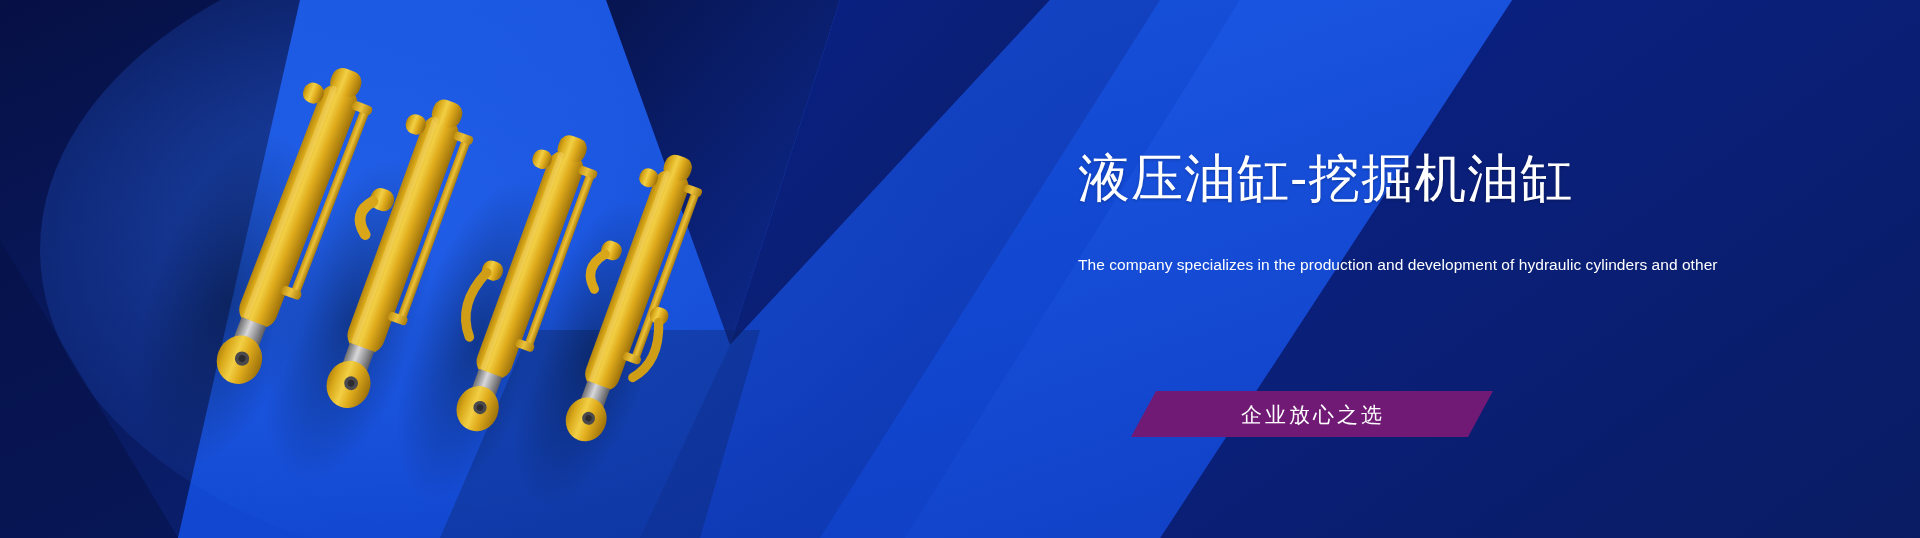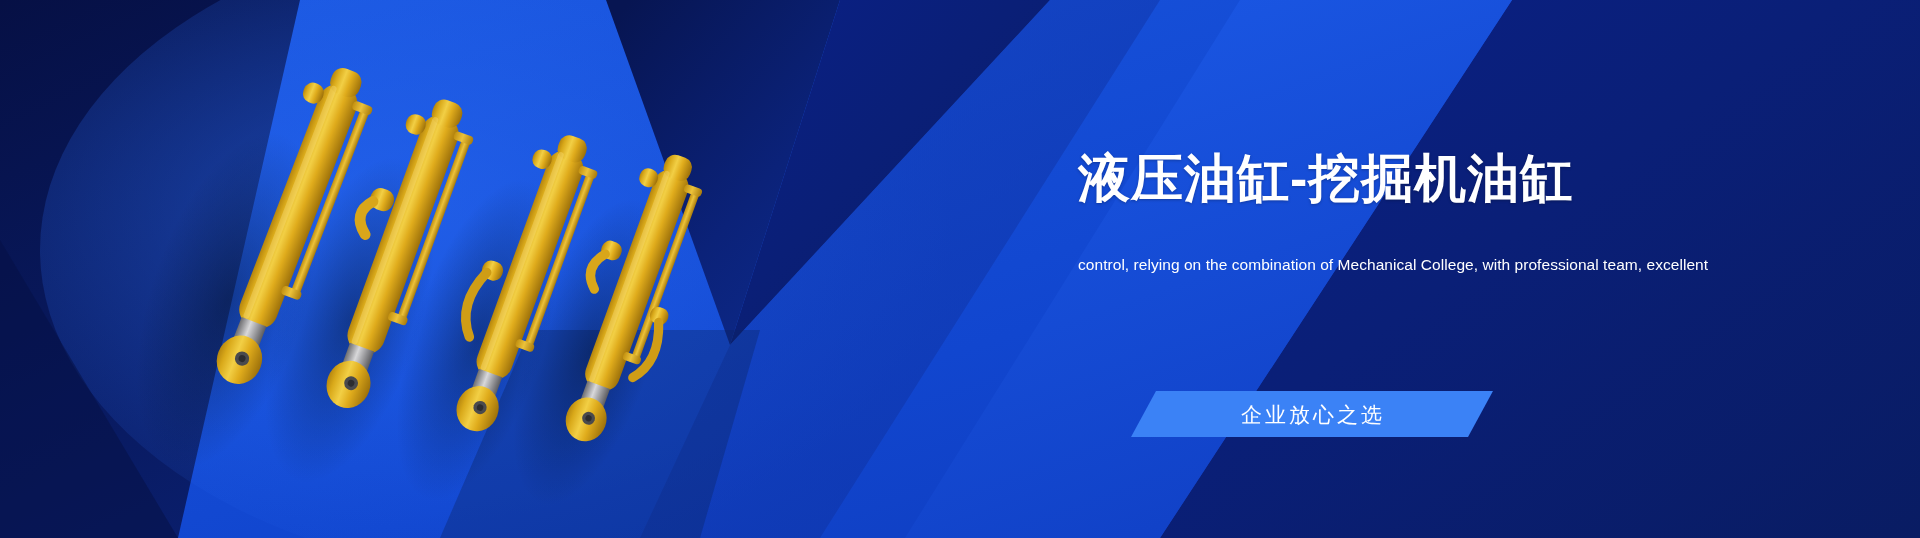--- a/index.html
+++ b/index.html
@@ -38,21 +38,21 @@
     height:538px;
   }
 
   .title-text {
     position:absolute;
     top:147px;
     left:0;
     font-size:52px;
     line-height:62px;
     letter-spacing:1px;
-    font-weight:700;
+    font-weight:400;
     white-space:nowrap;
     text-shadow:0 1px 3px rgba(0,0,0,.25);
   }
 
   .body-text {
     position:absolute;
     top:253px;
     left:0;
     width:624px;
     font-size:15.5px;
@@ -62,21 +62,21 @@
   }
   .body-line { display:block; white-space:nowrap; }
 
   
   .cta {
     position:absolute;
     left:53px;
     top:391px;
     width:362px;
     height:46px;
-    background:#3b82f6;
+    background:#701a75;
     clip-path:polygon(25px 0, 362px 0, 337px 46px, 0 46px);
     display:flex;
     align-items:center;
     justify-content:center;
     cursor:pointer;
   }
   .cta-label {
     color:#ffffff;
     font-size:21px;
     letter-spacing:3px;
@@ -224,21 +224,21 @@
       <rect x="26" y="10" width="20" height="18" rx="8" fill="url(#cyl)"></rect>
       <path d="M 38 26 q 16 40 -6 66" stroke="#cf9d16" stroke-width="10" fill="none" stroke-linecap="round"></path>
     </g>
   </svg>
 
   <div class="content">
 
     <h1 class="title-text">液压油缸-挖掘机油缸</h1>
 
     <p class="body-text">
-      <span class="body-line">control, relying on the combination of Mechanical College, with professional team, excellent</span>
+      <span class="body-line">The company specializes in the production and development of hydraulic cylinders and other</span>
     </p>
 
     <div class="cta">
       <span class="cta-label">企业放心之选</span>
     </div>
 
   </div>
 </div>
 
 </body></html>

